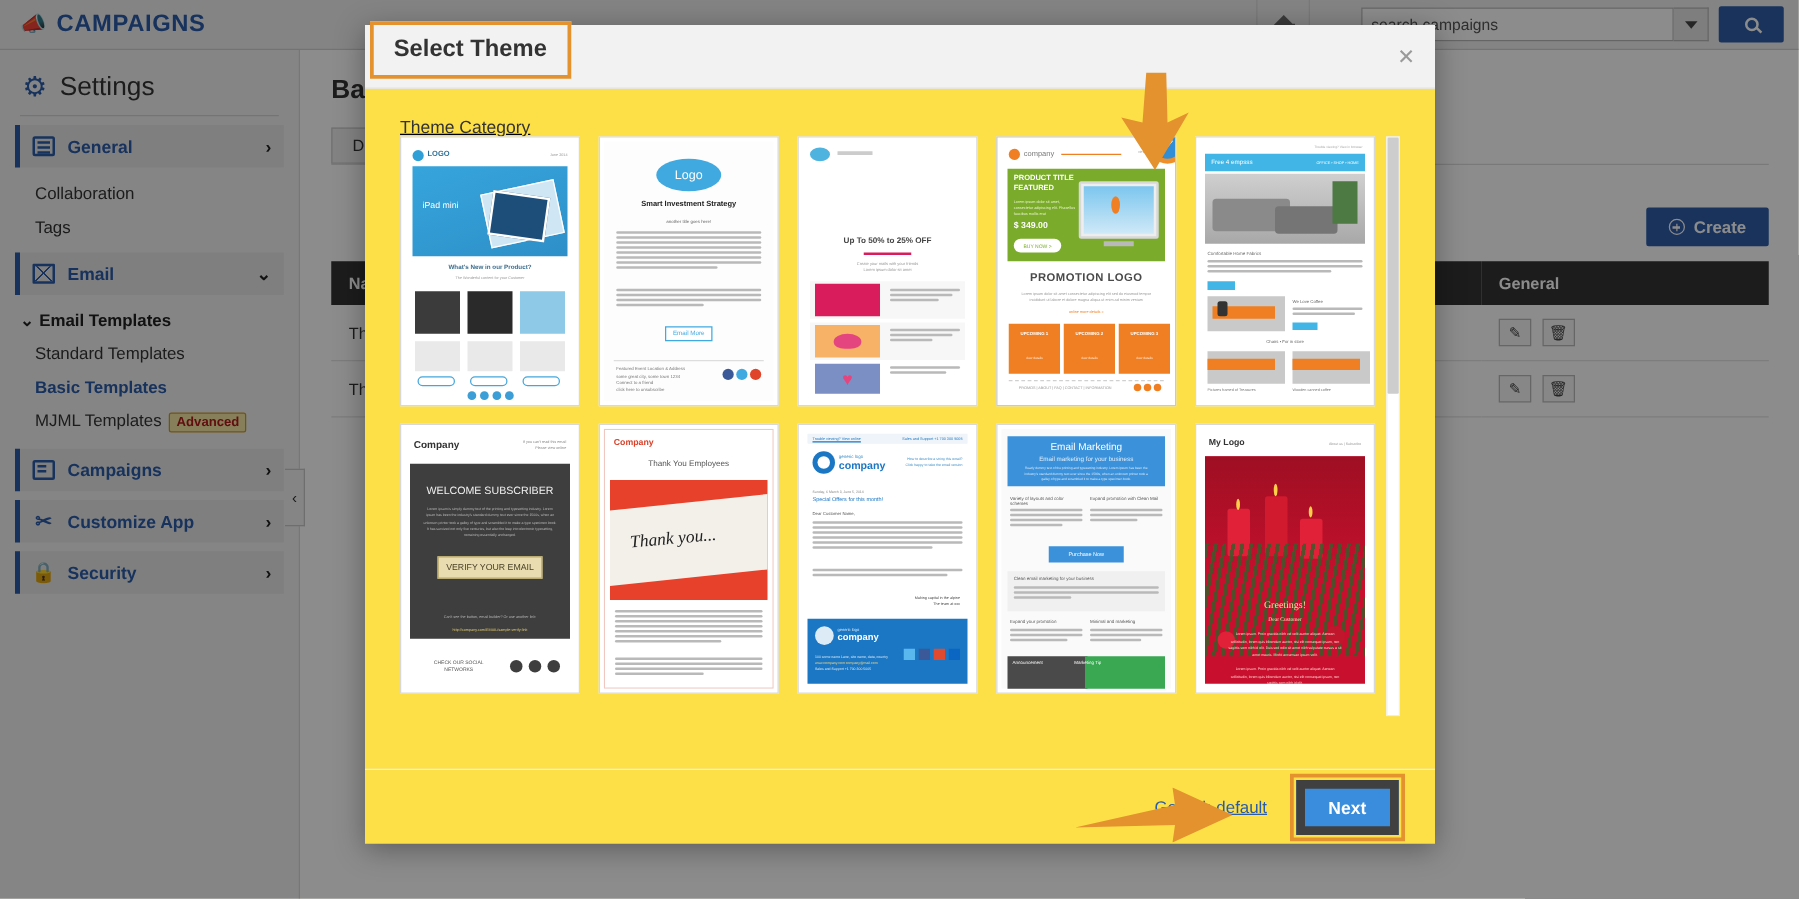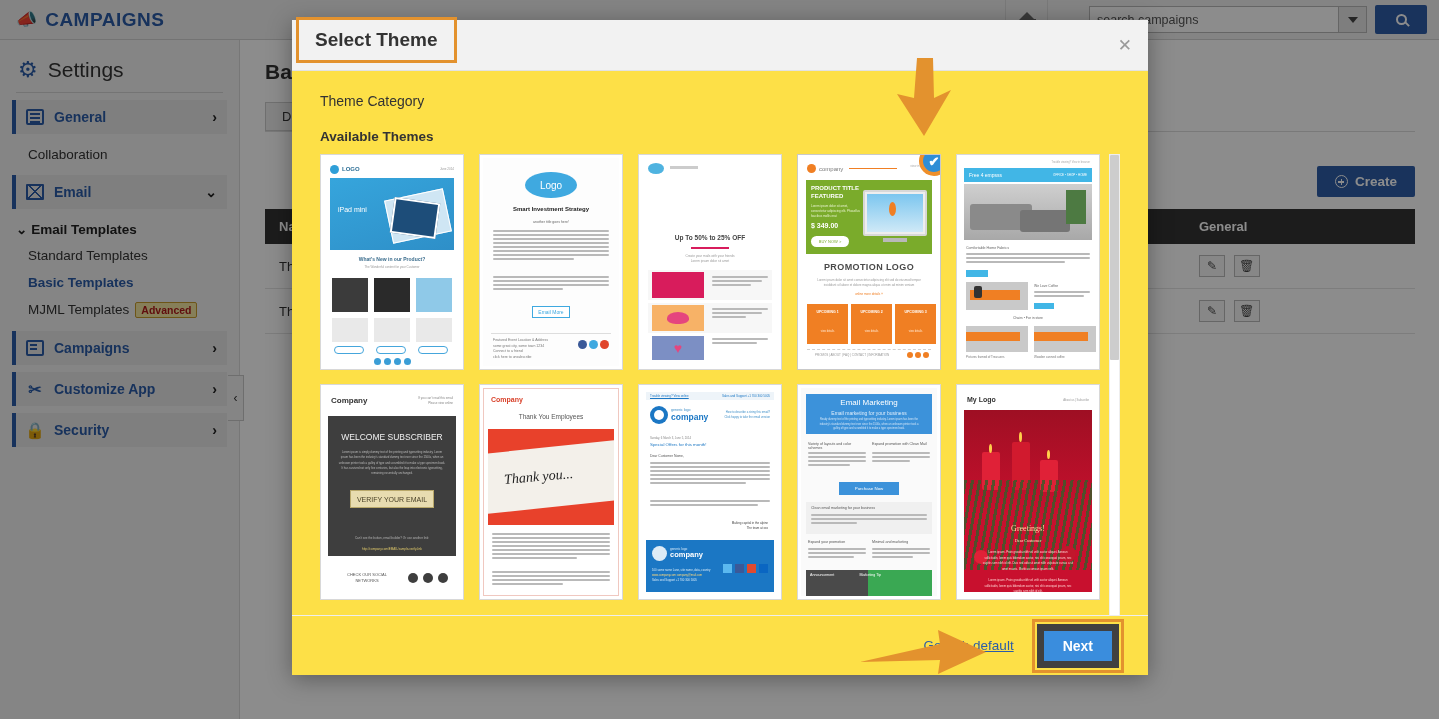--- a/index.html
+++ b/index.html
@@ -128,21 +128,21 @@
     height:51px; background:#f2f2f2; border-bottom:1px solid #e2e2e2;
     display:flex; align-items:center; padding:0 16px; position:relative; flex:none;
   }
   .modal-title-box {
     position:absolute; left:4px; top:-3px; border:3px solid #e3922e;
     padding:9px 16px; background:#f2f2f2;
   }
   .modal-title { font-size:19px; color:#333; font-weight:bold; }
   .modal-close { margin-left:auto; font-size:17px; color:#9a9a9a; line-height:1; }
 
-  .modal-body { flex:1; padding:22px 26px 0 28px; position:relative; overflow:hidden; }
+  .modal-body { flex:1; padding:22px 26px 0 28px; position:relative; overflow:hidden;text-decoration:underline; }
   .cat-row { display:flex; align-items:center; gap:18px; }
   .cat-label { font-size:14px; color:#333; }
   .cat-select { display:flex; width:200px; height:30px; }
   .cat-select .val {
     flex:1; border:1px solid #c6c6c6; border-right:none; background:#fff;
     display:flex; align-items:center; padding:0 10px; font-size:13.5px; color:#444;
   }
   .cat-select .arr {
     width:27px; border:1px solid #c6c6c6; background:#efefef;
     display:flex; align-items:center; justify-content:center;
@@ -228,20 +228,21 @@
       <span class="settings-title">Settings</span>
     </div>
     <div class="divider"></div>
 
     <div class="nav-group">
       <span class="nav-ico screen"></span>
       <span>General</span>
       <span class="chev">›</span>
     </div>
     <div class="sub-link">Collaboration</div>
+    <div class="sub-link">Tags</div>
 
     <div class="nav-group">
       <span class="nav-ico mail"></span>
       <span>Email</span>
       <span class="chev">⌄</span>
     </div>
     <div class="sub-head">
       <span>⌄</span>
       <span>Email Templates</span>
     </div>
@@ -319,21 +320,20 @@
       <span class="modal-title">Select Theme</span>
     </div>
     <span class="modal-close">✕</span>
   </div>
 
   <div class="modal-body">
     <div class="cat-row">
       <span class="cat-label">Theme Category</span>
     </div>
 
-    <div class="avail-label">Available Themes</div>
 
     <div class="themes-scroll">
       <div class="themes-grid">
 
         <div class="theme-card">
           <div class="thumb">
             <div class="tb">
               <div style="position:absolute;left:6px;right:6px;top:5px;height:12px;display:flex;align-items:center;gap:3px;">
                 <div style="width:9px;height:9px;border-radius:50%;background:#2f9fd8;"></div>
                 <div style="font-size:6px;font-weight:bold;color:#2d6f96;">LOGO</div>

